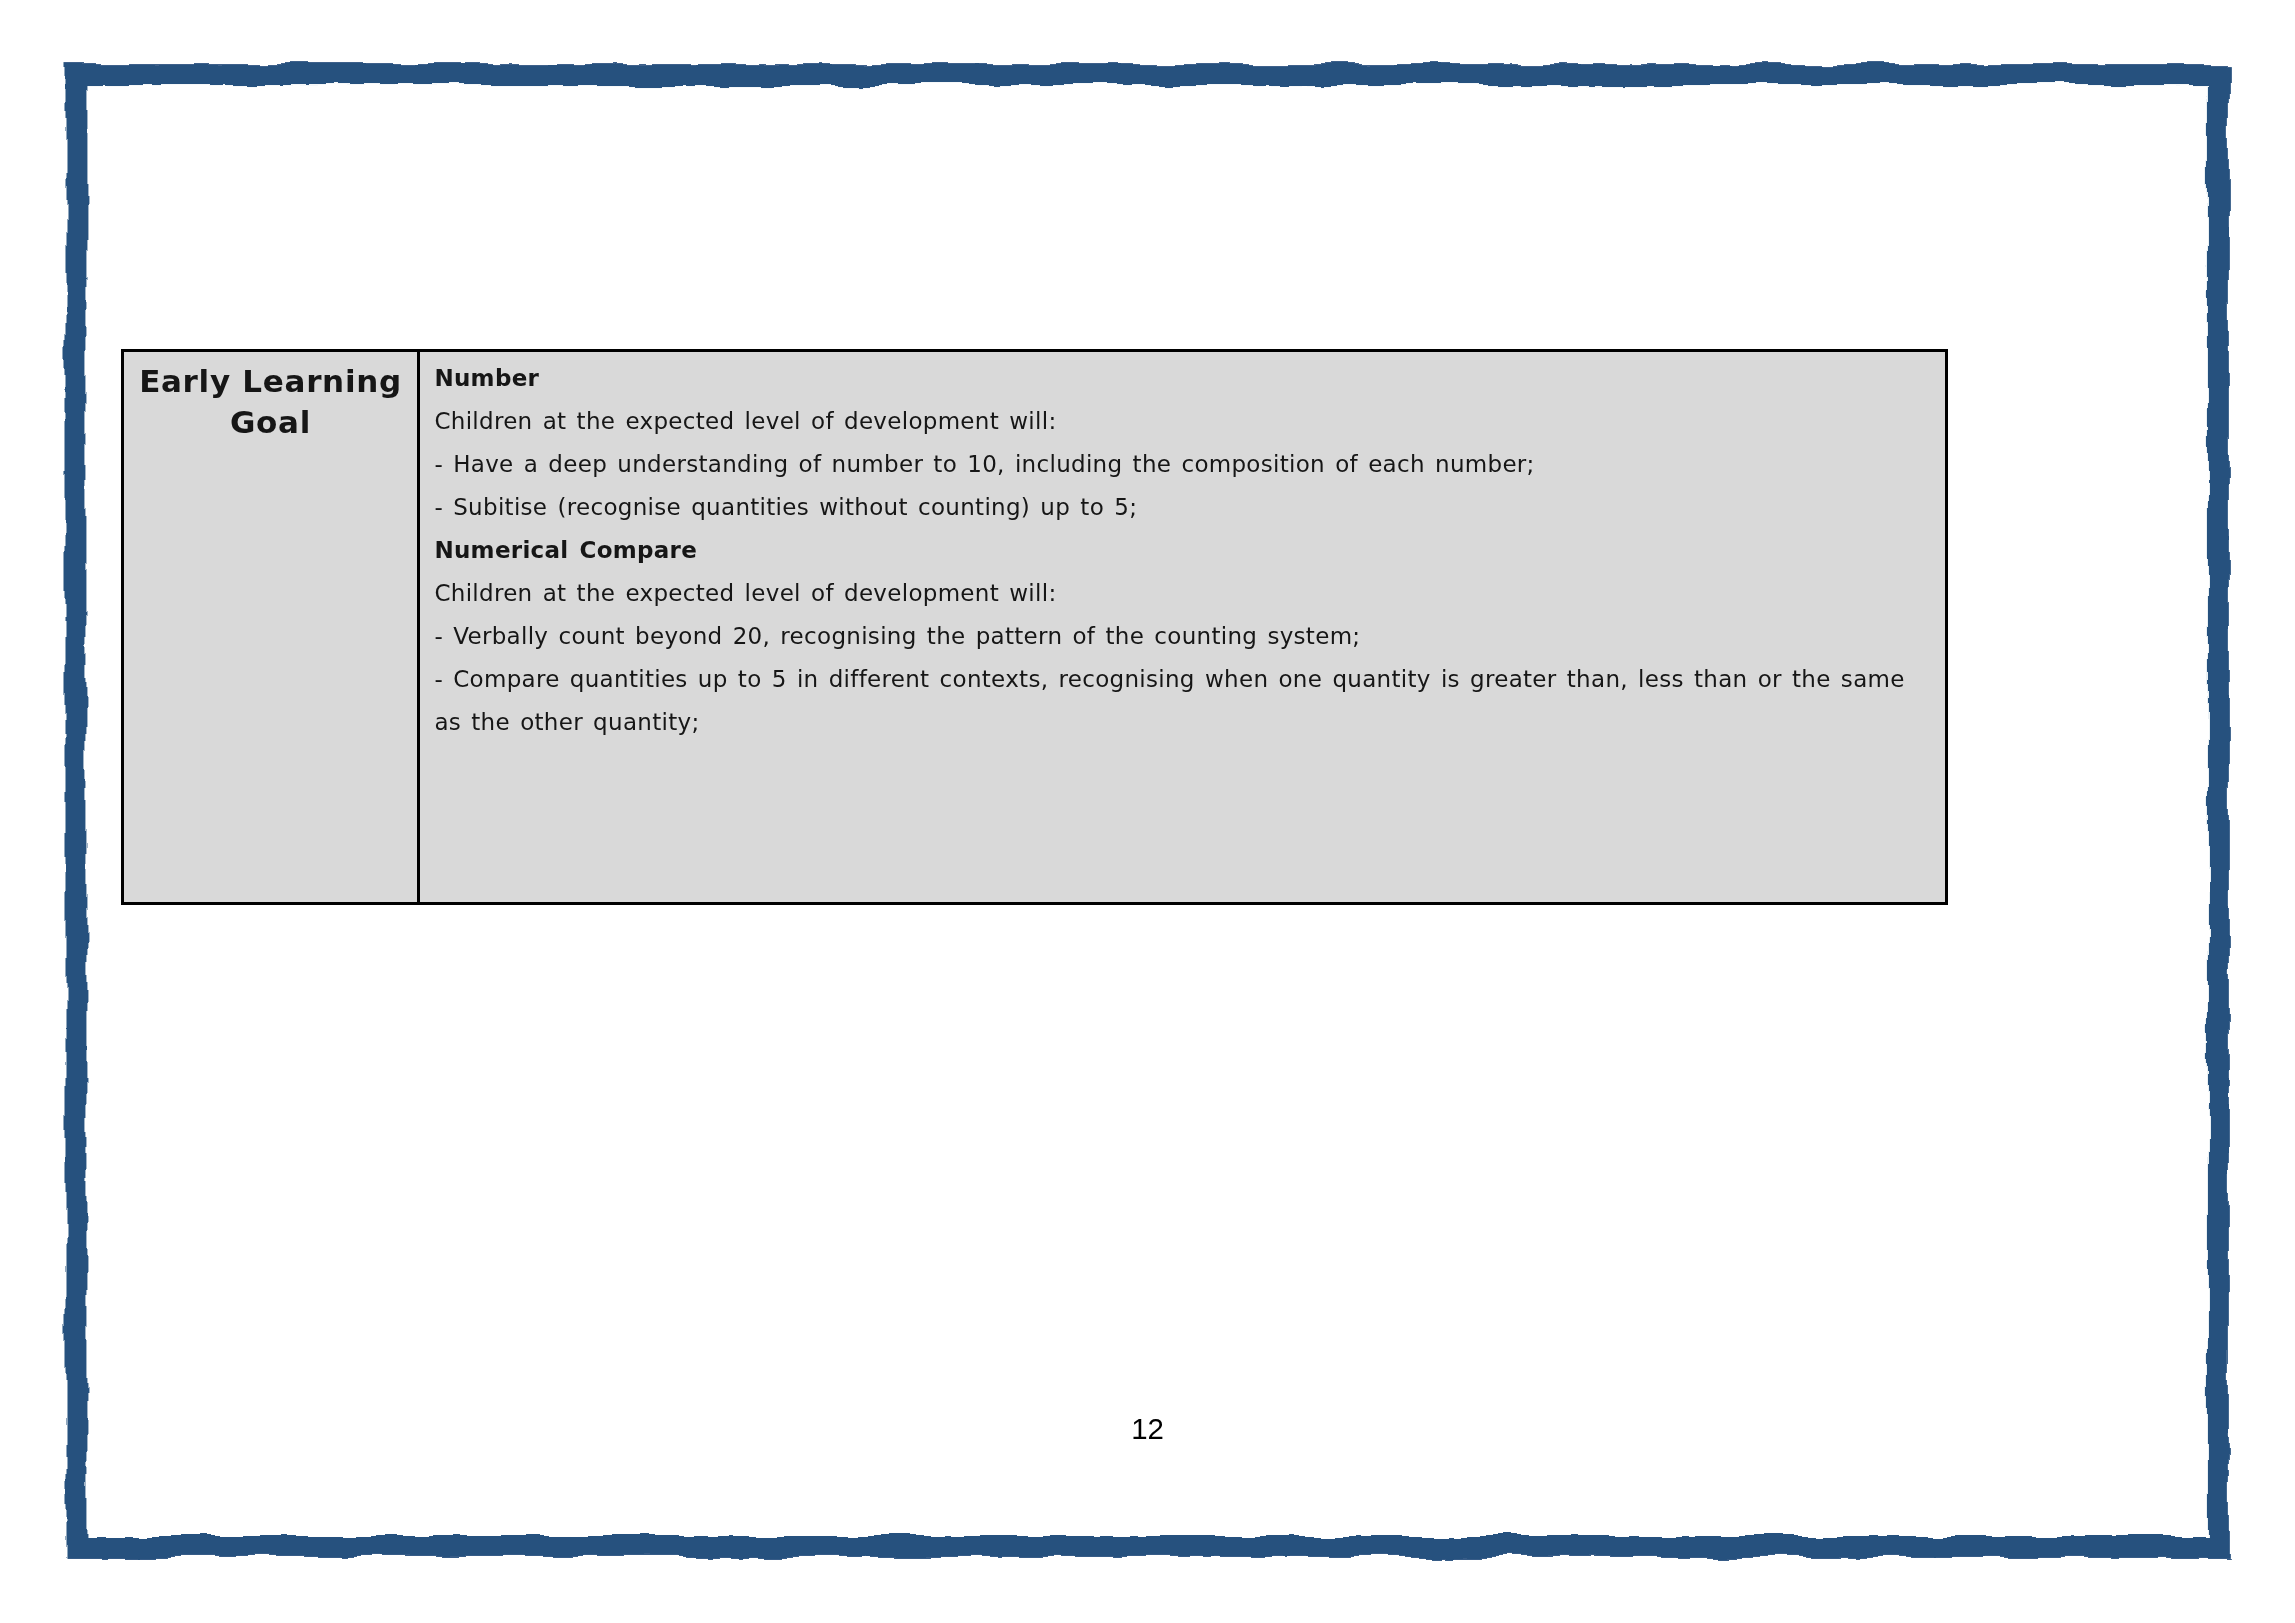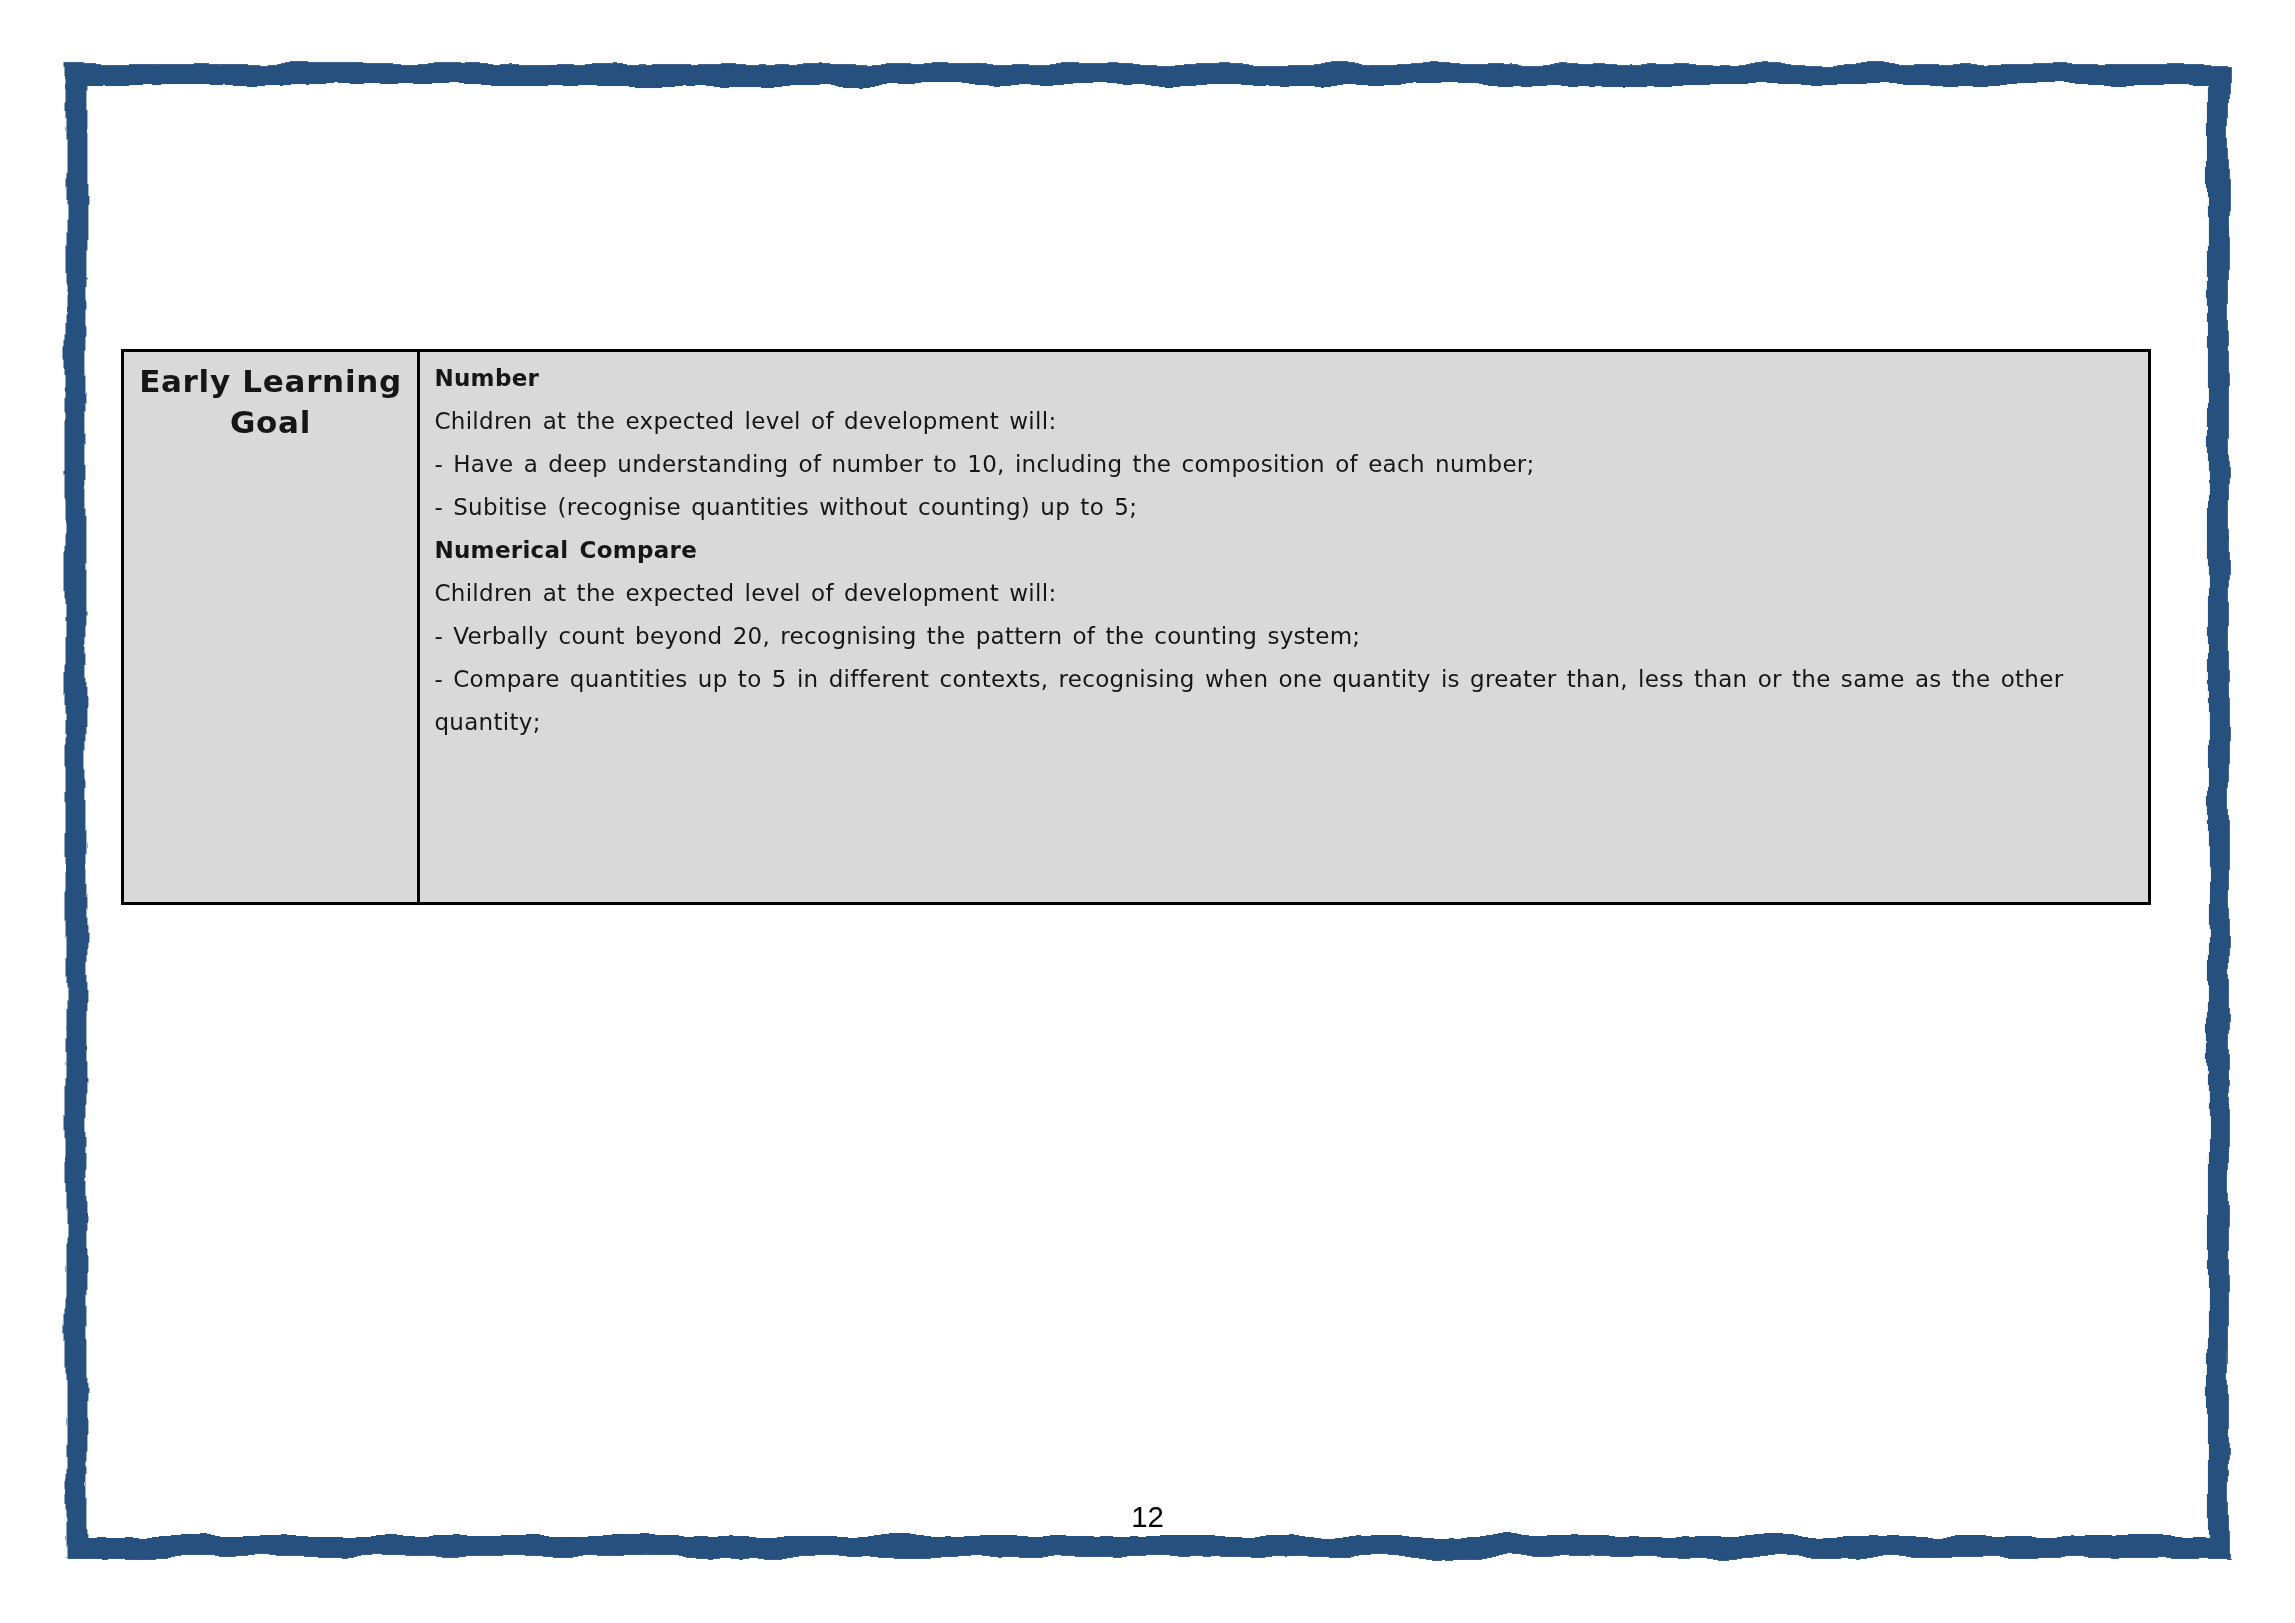--- a/index.html
+++ b/index.html
@@ -26,21 +26,21 @@
   }
   .border-rect {
     fill: none;
     stroke: var(--border-color, #27517E);
     stroke-width: 32px;
   }
   .elg-table {
     position: absolute;
     left: 121px;
     top: 349px;
-    width: 2030px;
+    width: 1827px;
     box-sizing: border-box;
     display: flex;
     background: var(--cell-bg, #D9D9D9);
     border: 3.3px solid #000000;
     color: var(--text-color, #161616);
     font-family: cursive, "DejaVu Sans", sans-serif;
   }
   .cell {
     box-sizing: border-box;
   }
@@ -67,21 +67,21 @@
     line-height: 43px;
     font-weight: 400;
     letter-spacing: 0.3px;
     word-spacing: 2.6px;
   }
   .para.bold {
     font-weight: 700;
   }
   .page-number {
     position: absolute;
-    top: 1500px;
+    top: 1412px;
     left: 0;
     width: 100%;
     text-align: center;
     font-family: "Liberation Sans", sans-serif;
     font-size: 29.4px;
     color: #000000;
   }
 </style>
 </head>
 <body>

